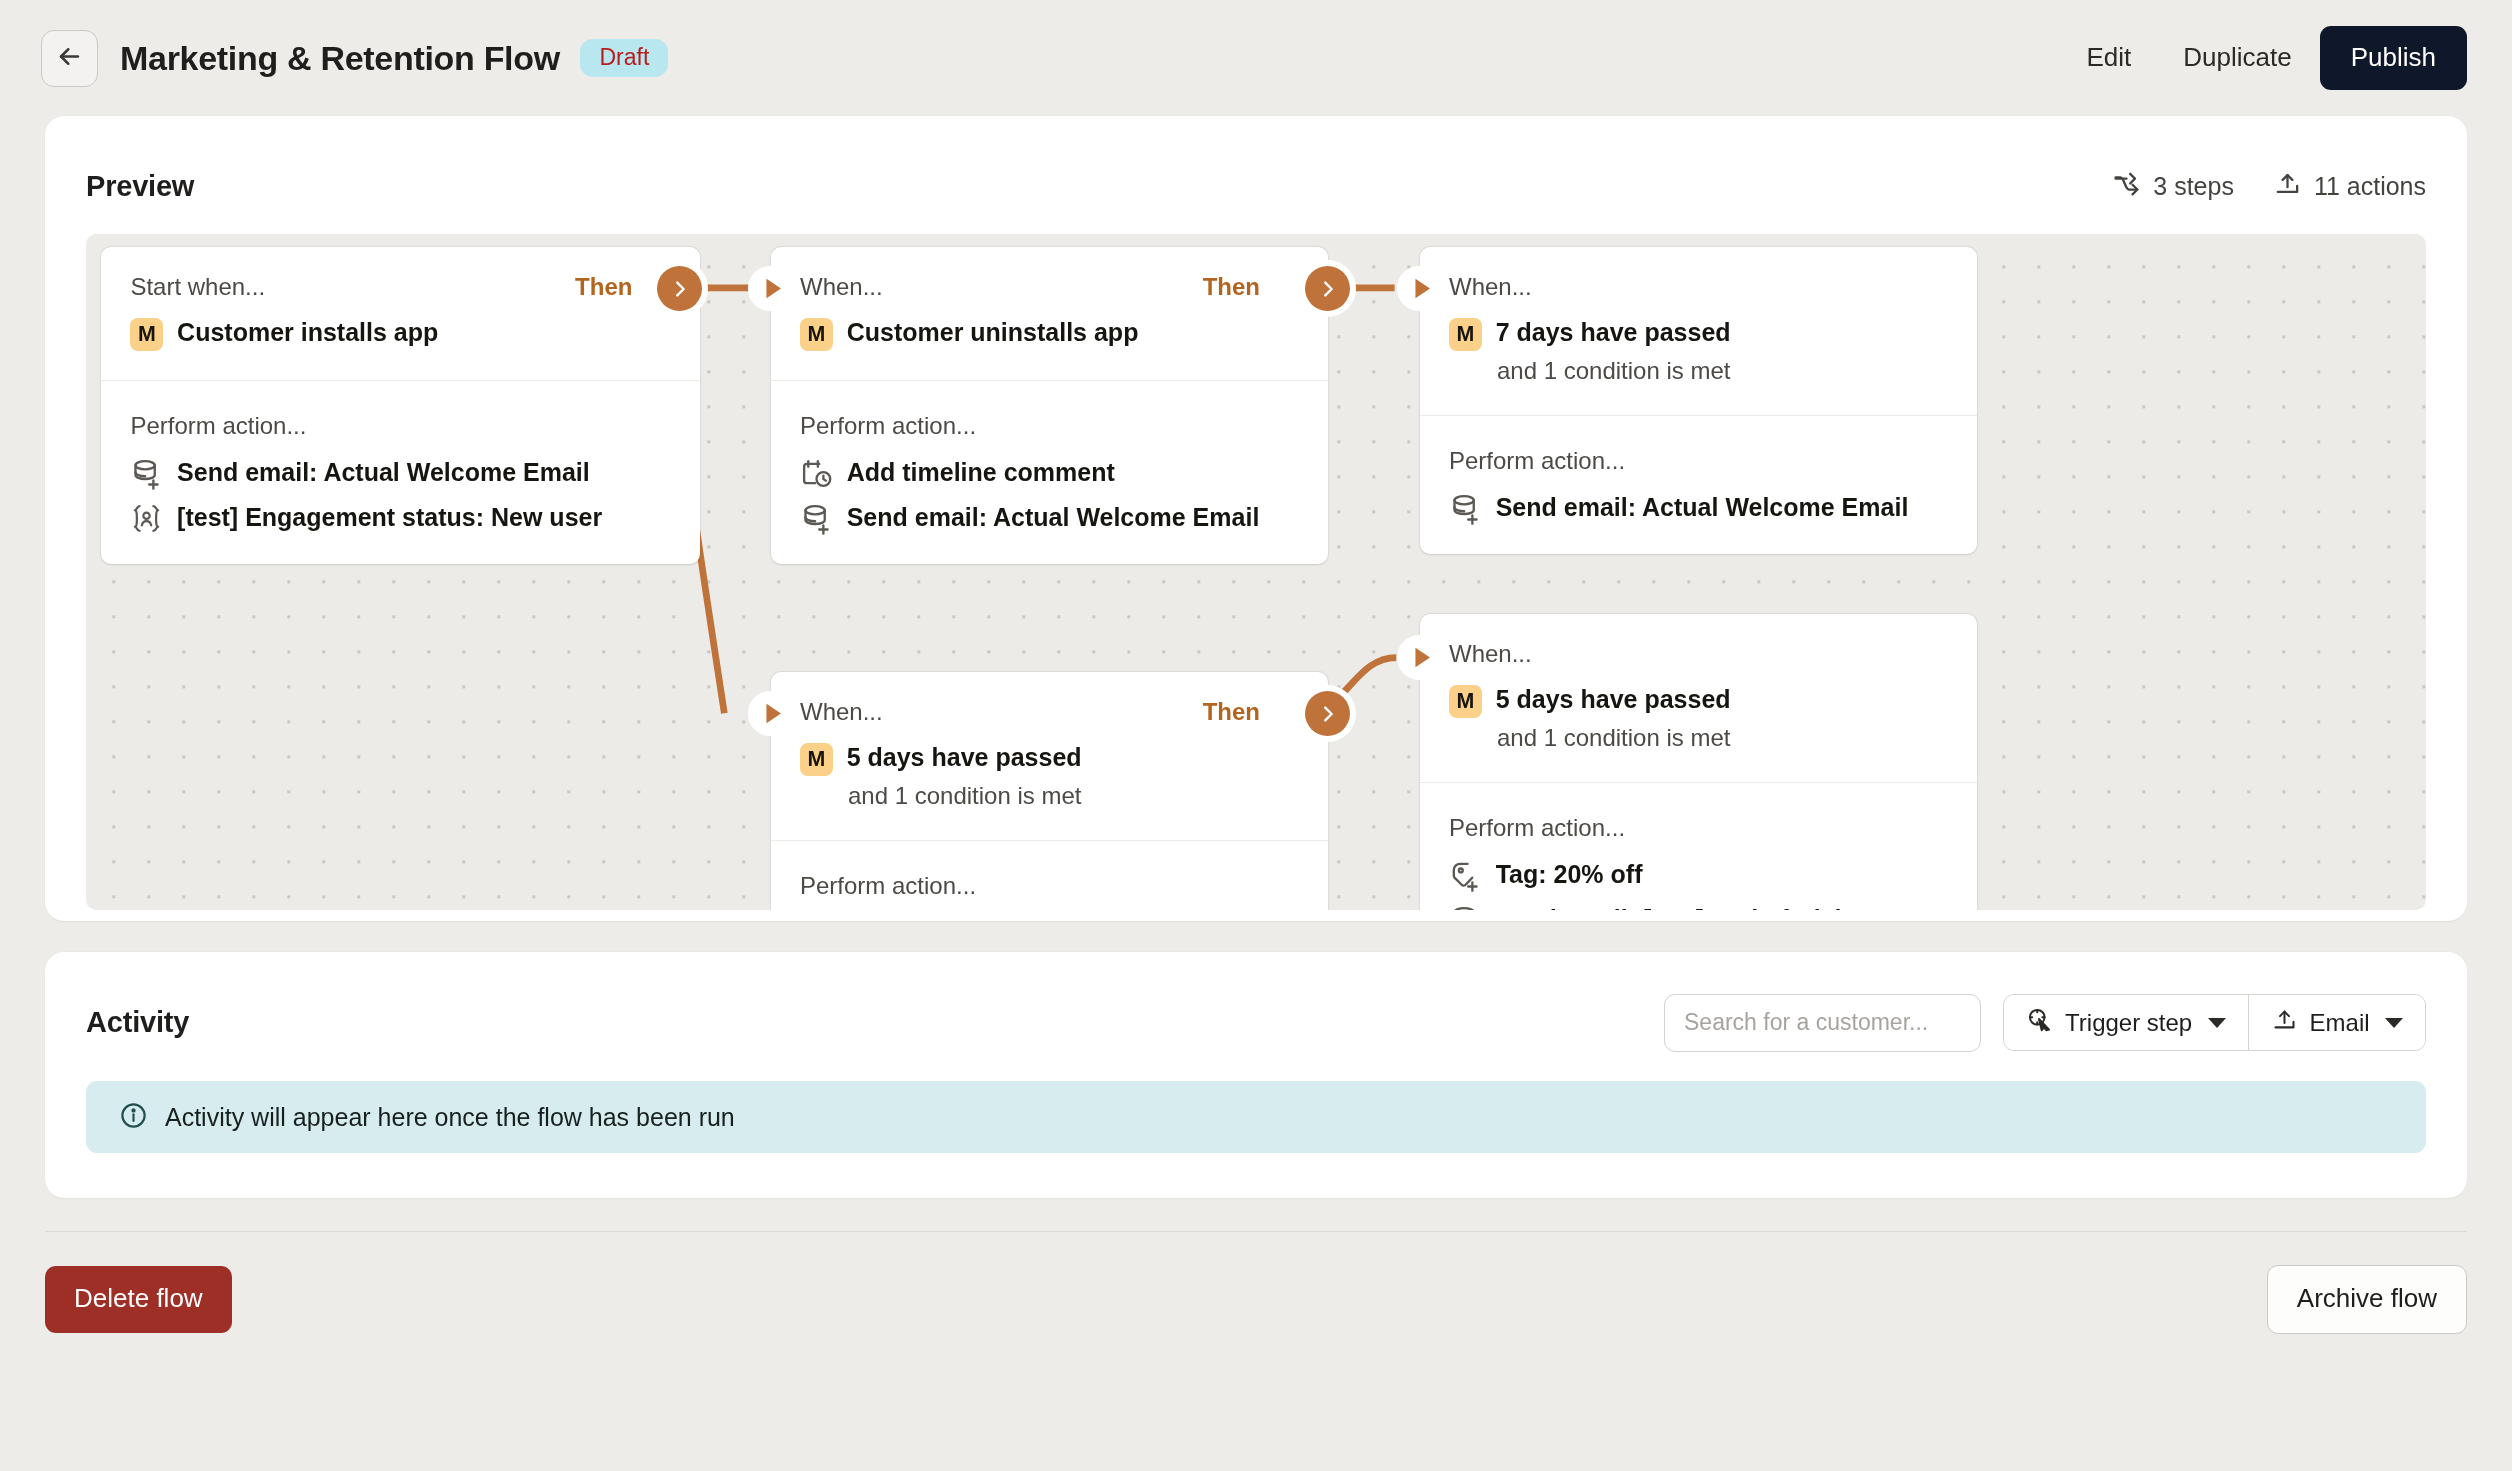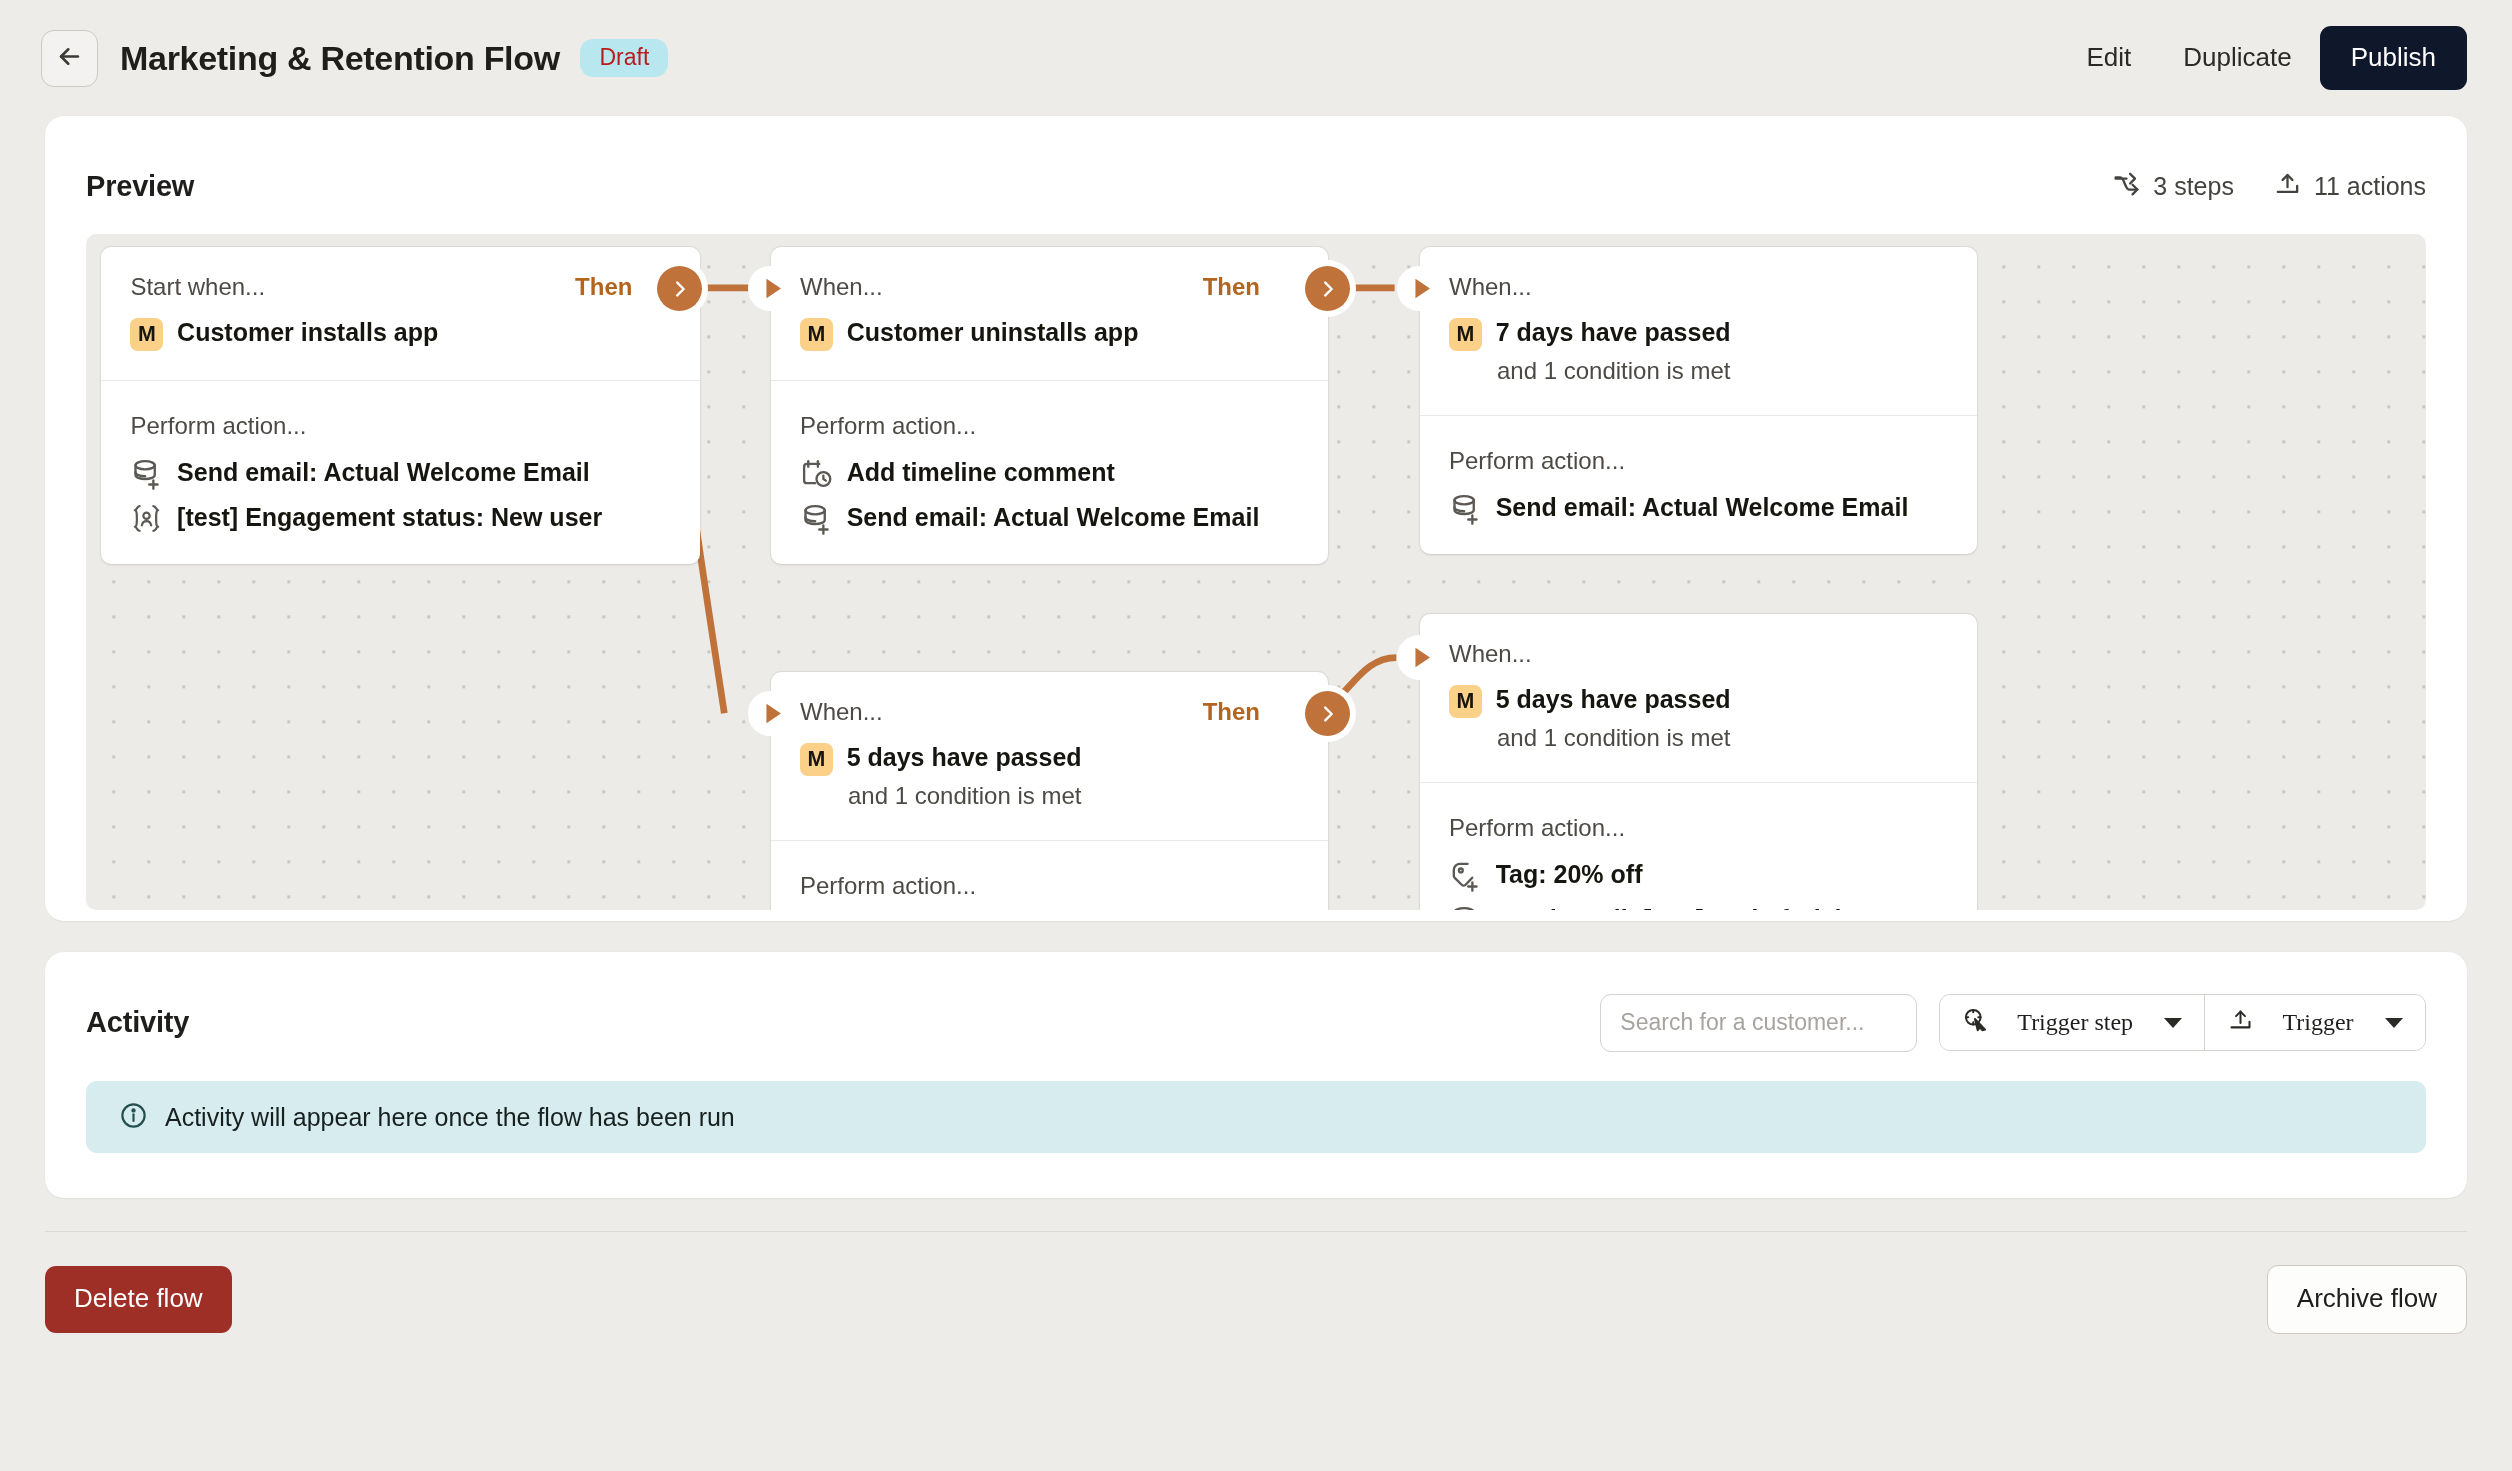--- a/index.html
+++ b/index.html
@@ -158,26 +158,26 @@
     width: 317px; height: 58px;
     border: 1.7px solid #d6d2cd; border-radius: 11px;
     background: #fff;
     font-size: 23px; color: #1f1e1c;
     padding: 0 19px;
     font-family: inherit;
   }
   .search-input::placeholder { color: #a7a39e; }
   .seg-group { display: flex; border: 1.7px solid #d6d2cd; border-radius: 11px; overflow: hidden; background: #fff; }
   .seg-btn {
-    display: flex; align-items: center; gap: 28px;
+    display: flex; align-items: center; gap: 12px;
     height: 55px; padding: 0 22px;
     background: #fff; border: none;
     font-size: 24px; color: #1f1e1c;
     cursor: pointer; white-space: nowrap;
-    font-family: Liberation Serif, serif;
+    font-family: Liberation Sans, sans-serif;
   }
   .seg-btn + .seg-btn { border-left: 1.7px solid #d6d2cd; }
   .seg-btn svg.lead { width: 27px; height: 27px; }
   .caret { width: 0; height: 0; border-left: 9.4px solid transparent; border-right: 9.4px solid transparent; border-top: 10.3px solid #2b2a27; margin-left: 3.4px; }
 
   .info-banner {
     margin-top: 26px;
     background: #d7ecef;
     border-radius: 11px;
     height: 72px;
@@ -489,21 +489,21 @@
           <span class="caret"></span>
         </button>
         <button class="seg-btn">
           <span>
             <svg class="lead" viewBox="0 0 24 24" fill="none" stroke="#2b2a27" stroke-width="1.8" stroke-linecap="round" stroke-linejoin="round">
               <path d="M4 19h16v-5"></path>
                 <path d="M12 15V5"></path>
                 <polyline points="8 9 12 5 16 9"></polyline>
             </svg>
           </span>
-          <span>Trigger</span>
+          <span>Email</span>
           <span class="caret"></span>
         </button>
       </div>
     </div>
   </div>
   <div class="info-banner">
     <span>
       <svg viewBox="0 0 24 24" fill="none" stroke="#23504f" stroke-width="1.8" stroke-linecap="round" stroke-linejoin="round">
         <circle cx="12" cy="12" r="9.2"></circle>
           <line x1="12" y1="11" x2="12" y2="16.5"></line>

